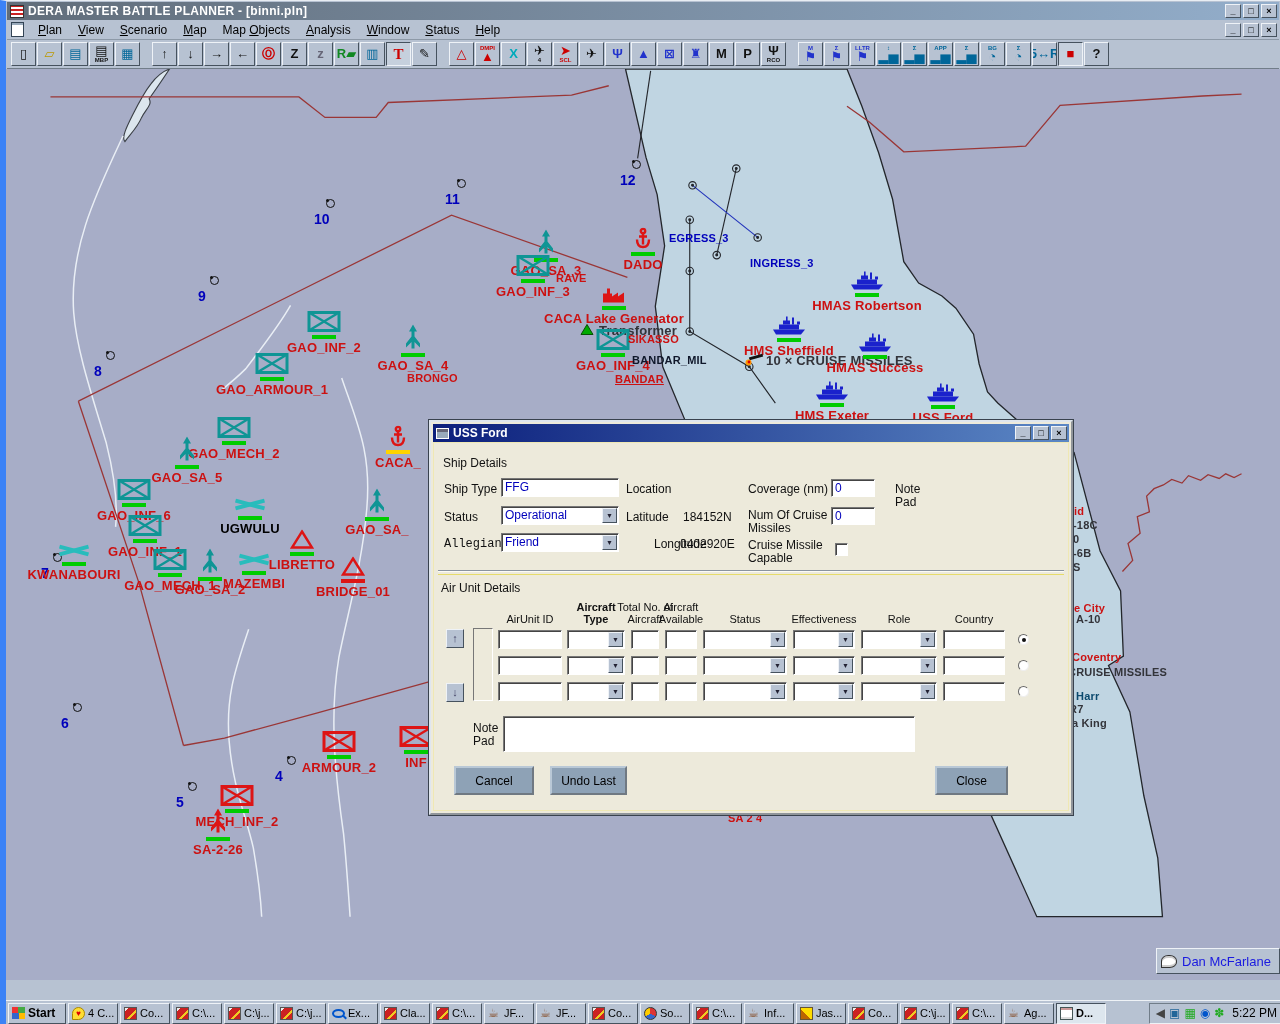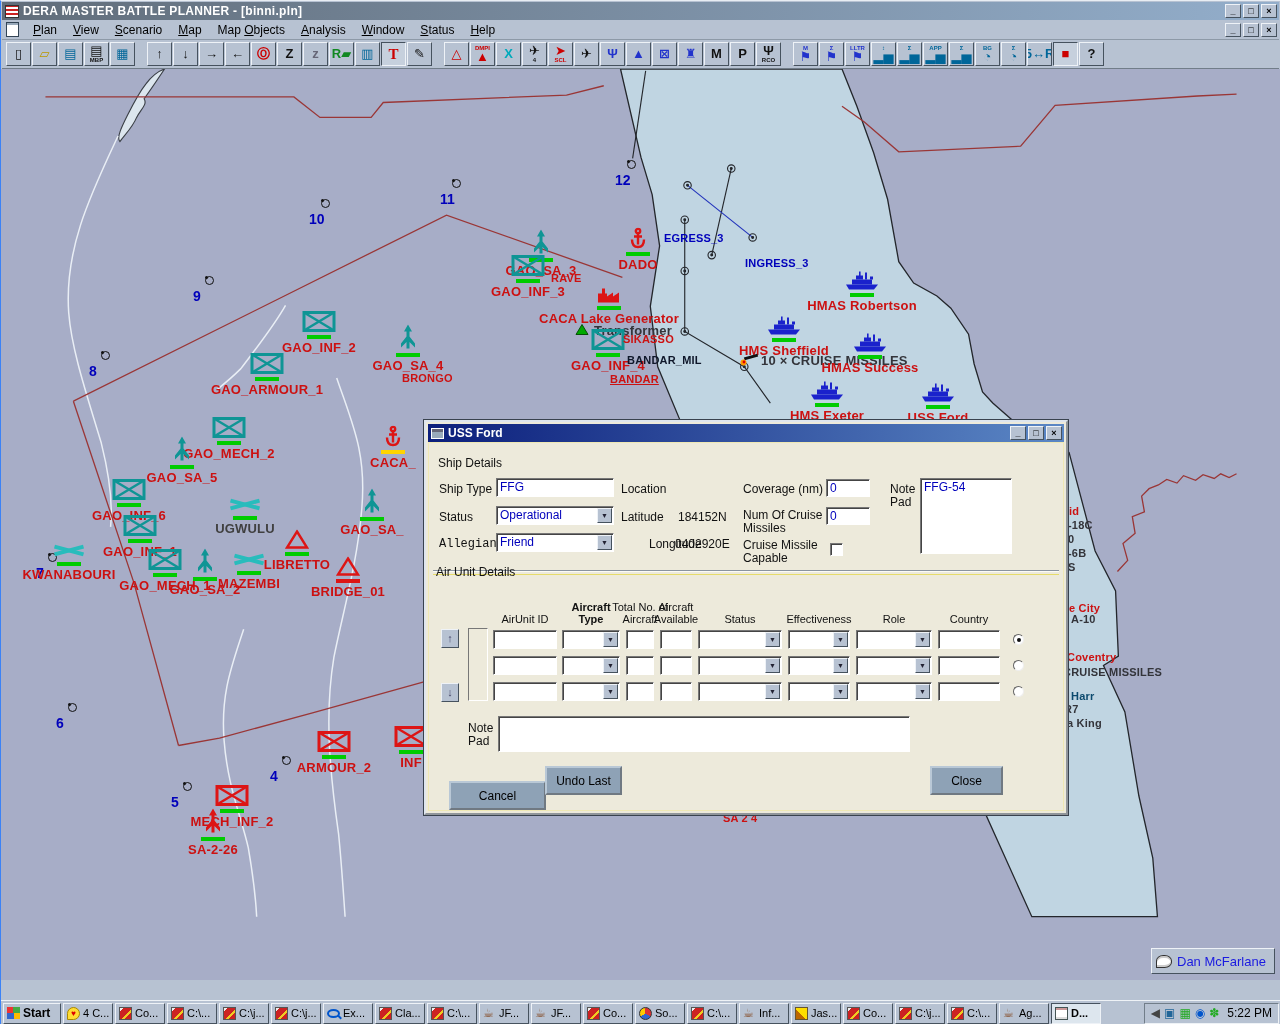--- a/index.html
+++ b/index.html
@@ -1,18 +1,18 @@
 <!DOCTYPE html>
 <html><head>
 <meta charset="utf-8">
 <style>
   * { margin:0; padding:0; box-sizing:border-box; }
   html,body { width:1280px; height:1024px; overflow:hidden; }
   body { font-family:"Liberation Sans","DejaVu Sans",sans-serif; font-size:12px; }
-  #screen { position:relative; width:1280px; height:1024px; background:#b7c2d2; border-left:1px solid #3b82f6; border-top:1px solid #e8edf3; }
+  #screen { position:relative; width:1280px; height:1024px; background:#b7c2d2; border-left:6px solid #3b82f6; border-top:1px solid #e8edf3; }
 
   
   .titlebar { position:absolute; left:1px; top:1px; right:1px; height:18px;
     background:linear-gradient(90deg,#616d7a,#93aecb); color:#fff; display:flex; align-items:center;
     font-weight:bold; font-size:12px; padding:0 2px; }
   .app-ico { width:14px; height:13px; margin:0 4px 0 1px; background:
     repeating-linear-gradient(0deg,#fff 0 2px,#c22 2px 4px); border:1px solid #333; }
   .title-text { flex:1; letter-spacing:.3px; white-space:nowrap; }
   .wbtns { display:flex; gap:2px; }
   .wbtn { width:16px; height:14px; background:#b7c2d2; border:1px solid; border-color:#eef2f7 #46525e #46525e #eef2f7;
@@ -524,21 +524,21 @@
           <span class="m-label" style="color: rgb(204, 17, 17); top: 17px;">GAO_INF_6</span>
         </div>
         <div class="marker" style="left: 244px; top: 437px;">
           <span class="m-icon"><svg width="32" height="18" viewBox="0 0 32 18">
               <g fill="#28bcbc">
                 <rect x="1" y="7" width="30" height="4" transform="rotate(15 16 9)"></rect>
                 <rect x="1" y="7" width="30" height="4" transform="rotate(-15 16 9)"></rect>
               </g>
             </svg></span>
           <span class="m-bar" style="top: 10px; background: rgb(0, 204, 0);"></span>
-          <span class="m-label" style="color: #404040; top: 15px;">UGWULU</span>
+          <span class="m-label" style="color: #000000; top: 15px;">UGWULU</span>
         </div>
         <div class="marker" style="left: 139px; top: 458px;">
           <span class="m-icon"><svg width="34" height="22" viewBox="0 0 34 22">
               <rect x="2" y="2" width="30" height="18" fill="none" stroke="#0f9595" stroke-width="3"></rect>
               <path d="M2,2 L32,20 M32,2 L2,20" stroke="#0f9595" stroke-width="2.4"></path>
             </svg></span>
           <span class="m-bar" style="top: 12px; background: rgb(0, 204, 0);"></span>
           <span class="m-label" style="color: rgb(204, 17, 17); top: 17px;">GAO_INF_1</span>
         </div>
         <div class="marker" style="left: 68px; top: 483px;">
@@ -753,26 +753,25 @@
       <span class="fld" style="left:397px;top:36px;width:44px;height:18px;">0</span>
 
       <span class="dl" style="left:314px;top:66px;width:86px;line-height:13px;">Num Of Cruise Missiles</span>
       <span class="fld" style="left:397px;top:64px;width:44px;height:18px;">0</span>
 
       <span class="dl" style="left:314px;top:96px;width:90px;line-height:13px;">Cruise Missile Capable</span>
       <span class="chk" style="left:401px;top:100px;"></span>
 
       <span class="dl" style="left:461px;top:39px;">Note</span>
       <span class="dl" style="left:461px;top:52px;">Pad</span>
-      <span class="fld" style="left:491px;top:35px;width:92px;height:76px;">FFG-54</span>
 
       <span class="sep" style="top:127px;"></span>
       <span class="sep2" style="top:131px;"></span>
 
-      <span class="dl" style="left:7px;top:122px;">Air Unit Details</span>
+      <span class="dl" style="left:7px;top:138px;">Air Unit Details</span>
 
       <div id="air-headers">
           <span class="hdr" style="left: 60px; width: 72px; top: 152px; height: 30px;">AirUnit ID</span>
           <span class="hdr" style="left: 133px; width: 58px; top: 152px; height: 30px; font-weight: bold;">Aircraft Type</span>
           <span class="hdr" style="left: 181px; width: 60px; top: 152px; height: 30px;">Total No. of Aircraft</span>
           <span class="hdr" style="left: 216px; width: 62px; top: 152px; height: 30px;">Aircraft Available</span>
           <span class="hdr" style="left: 286px; width: 50px; top: 152px; height: 30px;">Status</span>
           <span class="hdr" style="left: 353px; width: 74px; top: 152px; height: 30px;">Effectiveness</span>
           <span class="hdr" style="left: 445px; width: 40px; top: 152px; height: 30px;">Role</span>
           <span class="hdr" style="left: 509px; width: 62px; top: 152px; height: 30px;">Country</span>
@@ -833,21 +832,21 @@
             <span class="dd-btn">▼</span>
           </span>
           <span class="fld" style="left: 509px; top: 239px; width: 62px; height: 19px;"></span>
           <span class="radio" style="left: 584px; top: 243px;"></span>
         </div>
 
       <span class="dl" style="left:39px;top:278px;">Note</span>
       <span class="dl" style="left:39px;top:291px;">Pad</span>
       <span class="fld" style="left:69px;top:273px;width:412px;height:36px;"></span>
 
-      <span class="dbtn" style="left:20px;top:338px;width:97px;">Cancel</span>
+      <span class="dbtn" style="left:20px;top:323px;width:80px;">Cancel</span>
       <span class="dbtn" style="left:116px;top:323px;width:77px;">Undo Last</span>
       <span class="dbtn" style="left:501px;top:323px;width:73px;">Close</span>
     </div>
   </div>
 
 
   <div id="taskbar">
     <span id="start-btn">
       <span class="winflag"></span>
       <span>Start</span>

